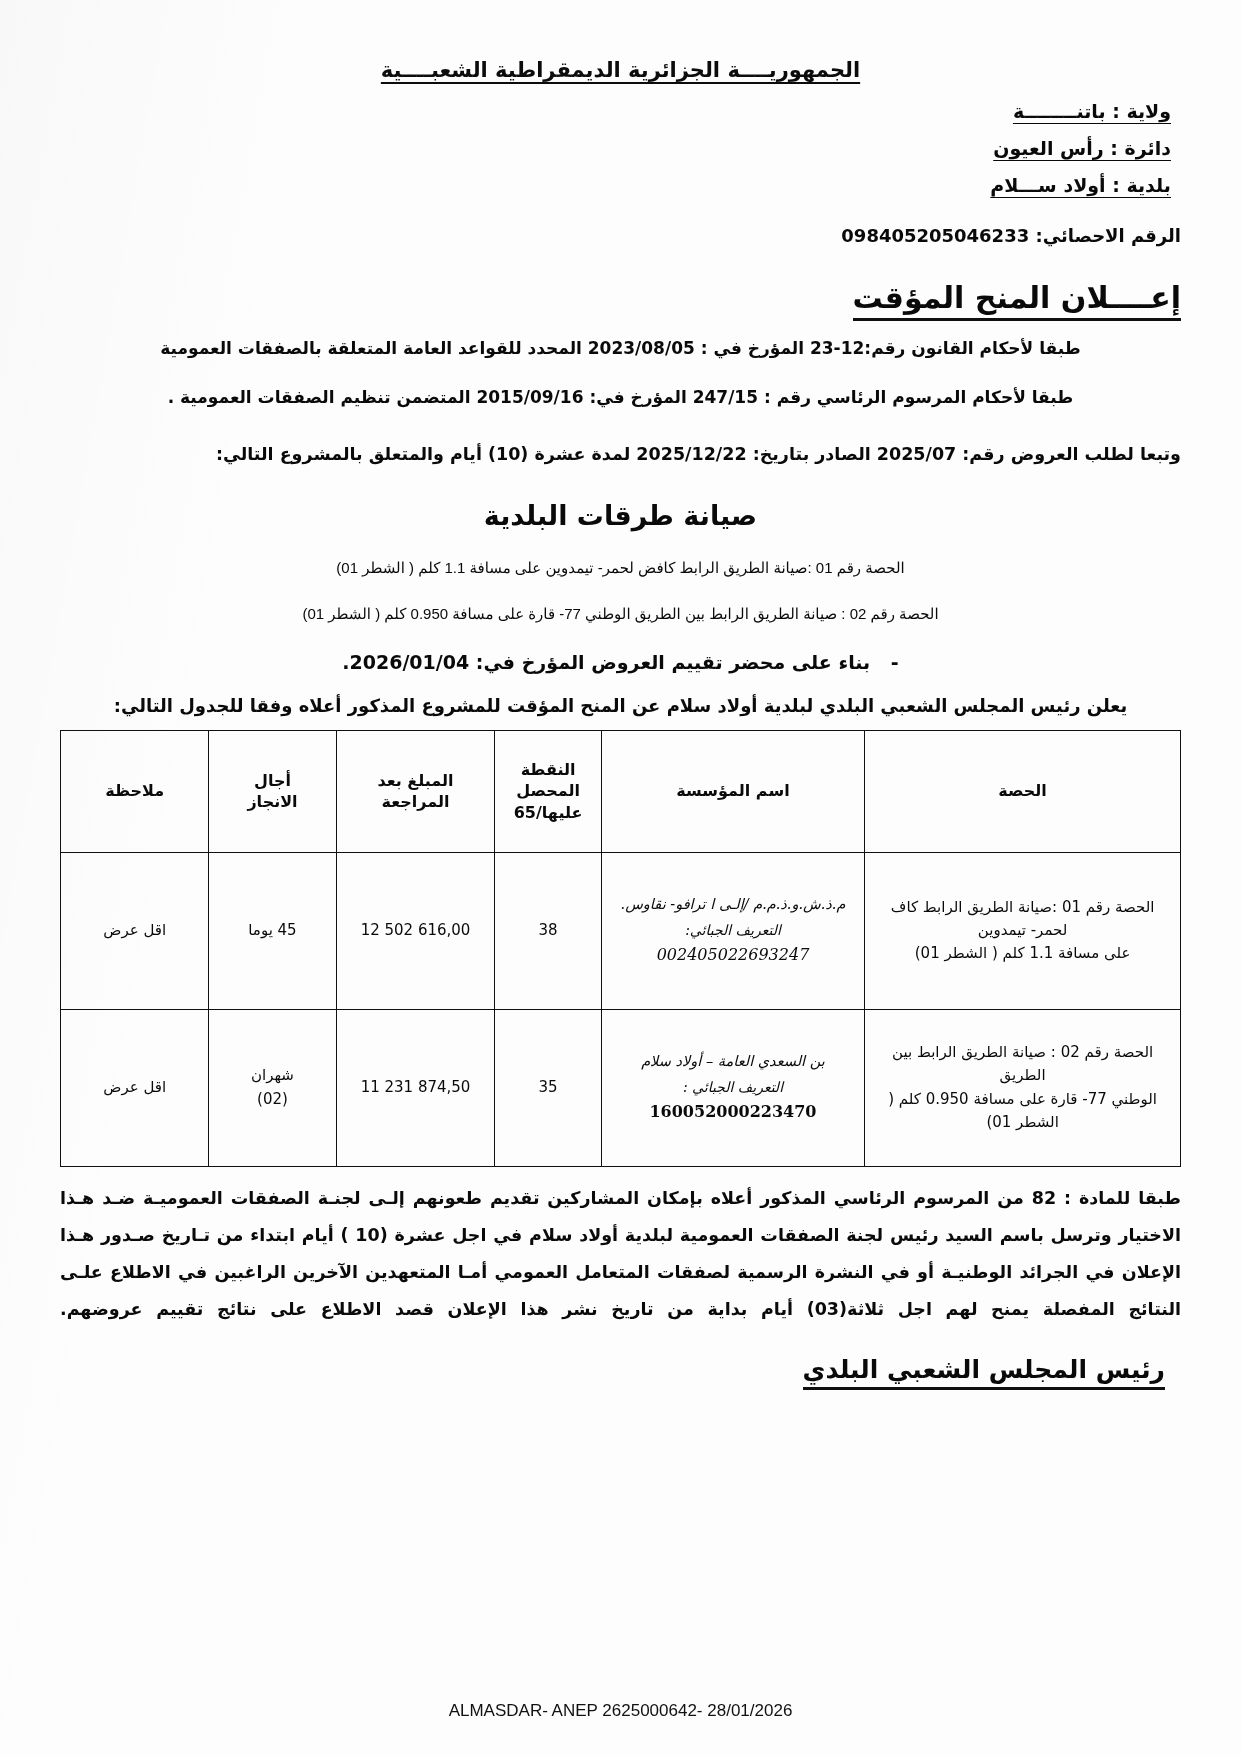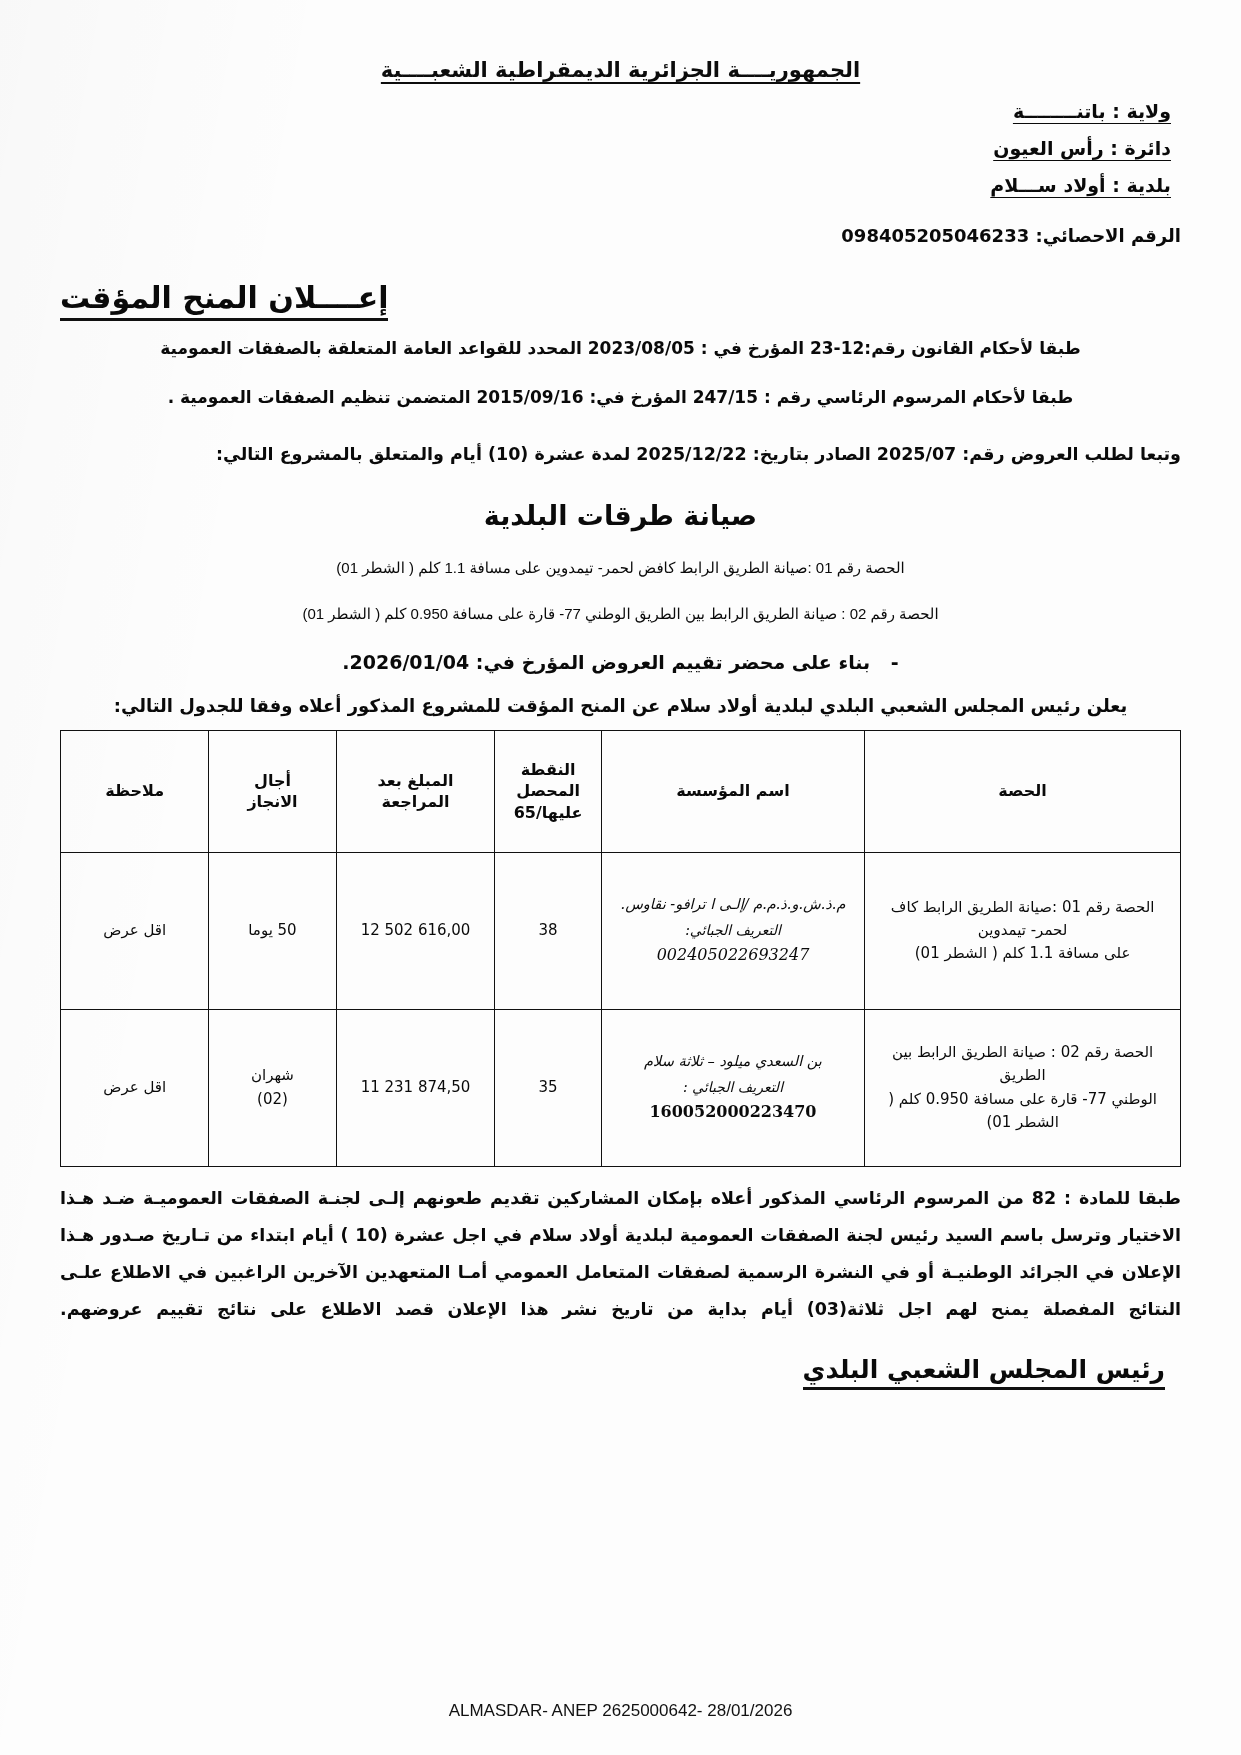--- a/index.html
+++ b/index.html
@@ -67,21 +67,21 @@
     font-size: 18px;
     text-align: right;
     margin-top: 14px;
     margin-bottom: 6px;
     direction: rtl;
   }
   .stat-line .num { direction: ltr; unicode-bidi: embed; margin-left: 20px; }
 
   
   .main-title {
-    text-align: left;
+    text-align: right;
     font-size: 30px;
     font-weight: bold;
     margin: 34px 0 6px 0;
     letter-spacing: 1px;
   }
   .main-title .u {
     border-bottom: 3px solid #101010;
     padding-bottom: 3px;
   }
 
@@ -296,30 +296,30 @@
             <div>الحصة رقم 01 :صيانة الطريق الرابط كاف لحمر- تيمدوين</div>
             <div>على مسافة 1.1 كلم ( الشطر 01)</div>
           </td>
           <td>
             <span class="firm-name">م.ذ.ش.و.ذ.م.م /إلـى ا ترافو- نقاوس.</span>
             <span class="firm-label">التعريف الجبائي:</span>
             <span class="firm-id">002405022693247</span>
           </td>
           <td class="score">38</td>
           <td class="amount">12 502 616,00</td>
-          <td>50 يوما</td>
+          <td>45 يوما</td>
           <td>اقل عرض</td>
         </tr>
         <tr>
           <td class="cell-lot">
             <div>الحصة رقم 02 : صيانة الطريق الرابط بين الطريق</div>
             <div>الوطني 77- قارة على مسافة 0.950 كلم ( الشطر 01)</div>
           </td>
           <td>
-            <span class="firm-name">بن السعدي ميلود – ثلاثة سلام</span>
+            <span class="firm-name">بن السعدي العامة – أولاد سلام</span>
             <span class="firm-label">التعريف الجبائي :</span>
             <span class="firm-id bold">160052000223470</span>
           </td>
           <td class="score">35</td>
           <td class="amount">11 231 874,50</td>
           <td>
             <div>شهران</div>
             <div>(02)</div>
           </td>
           <td>اقل عرض</td>

